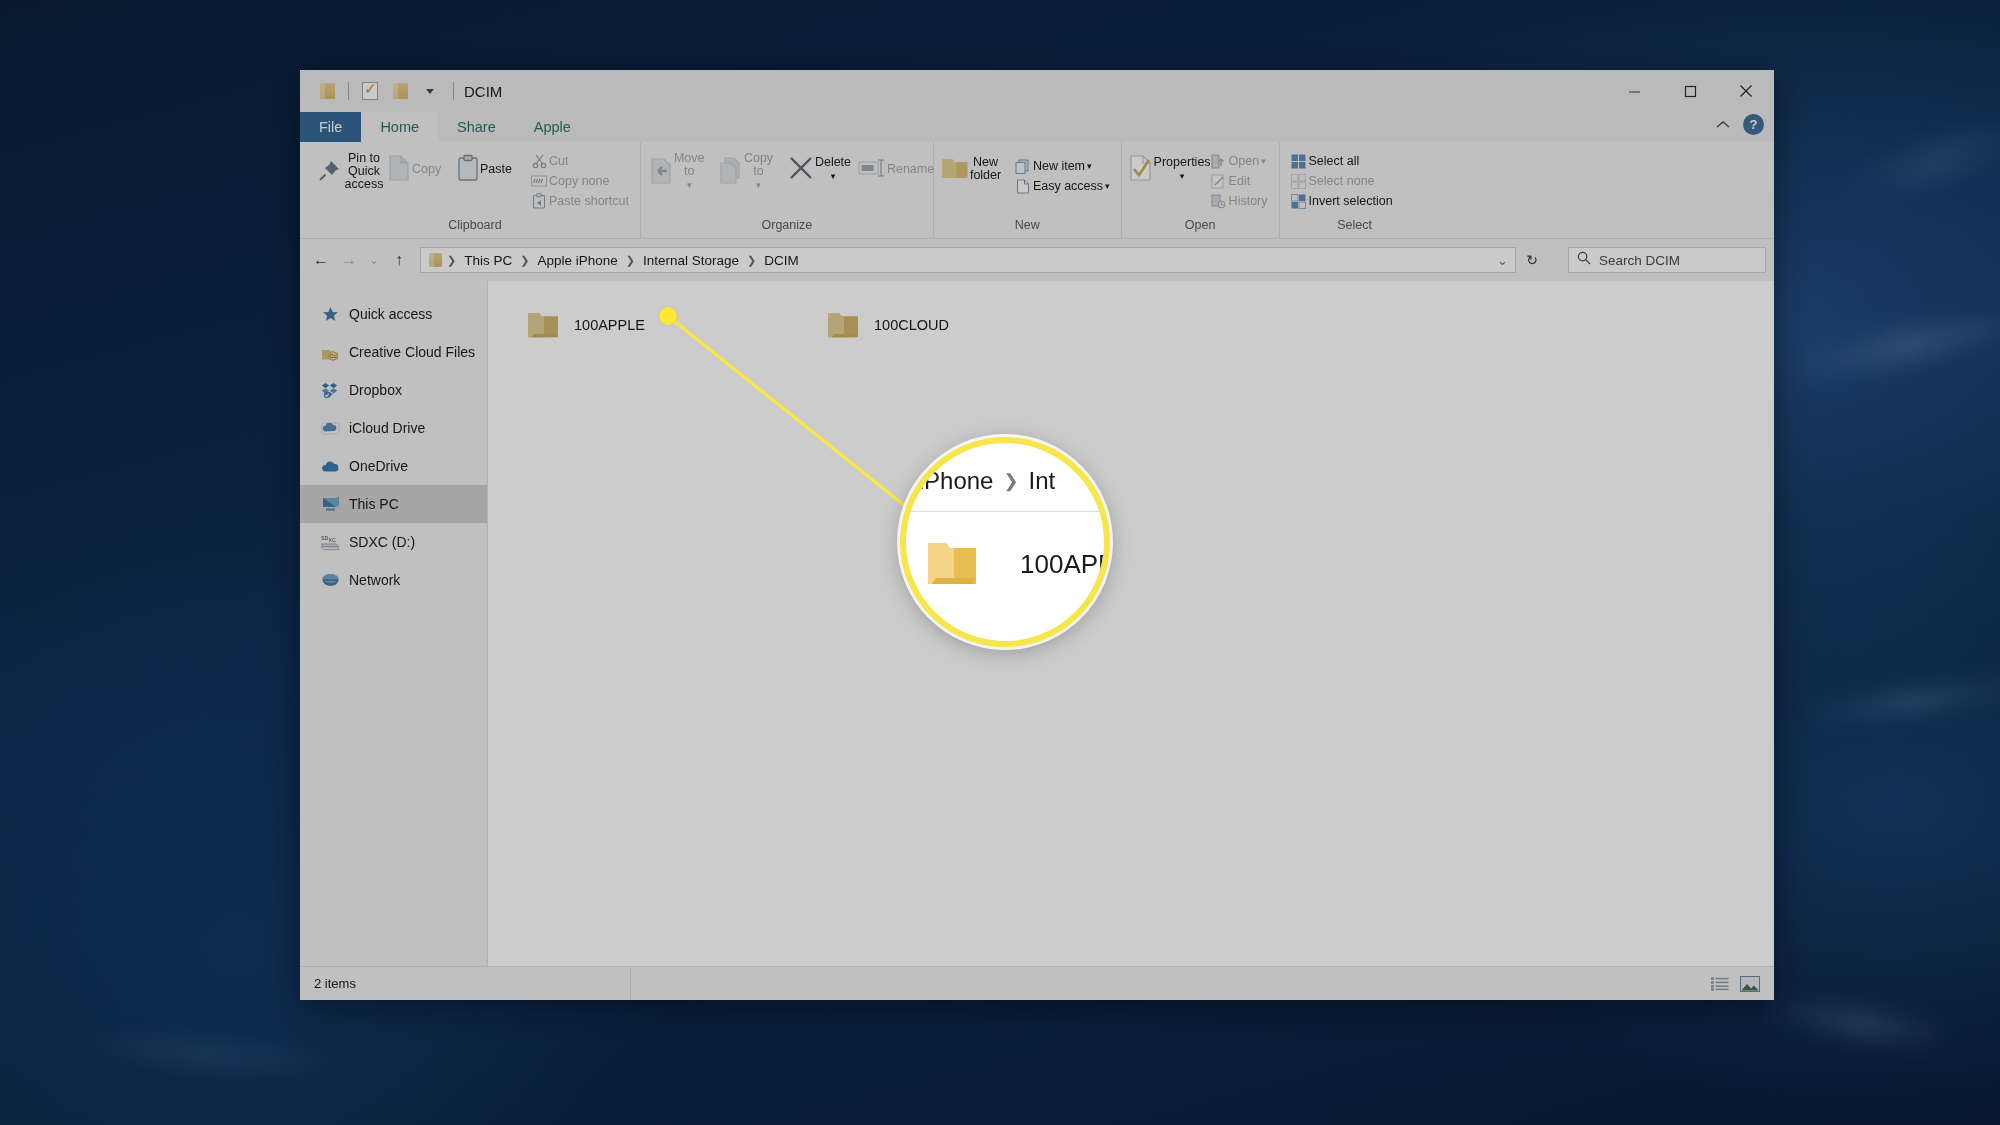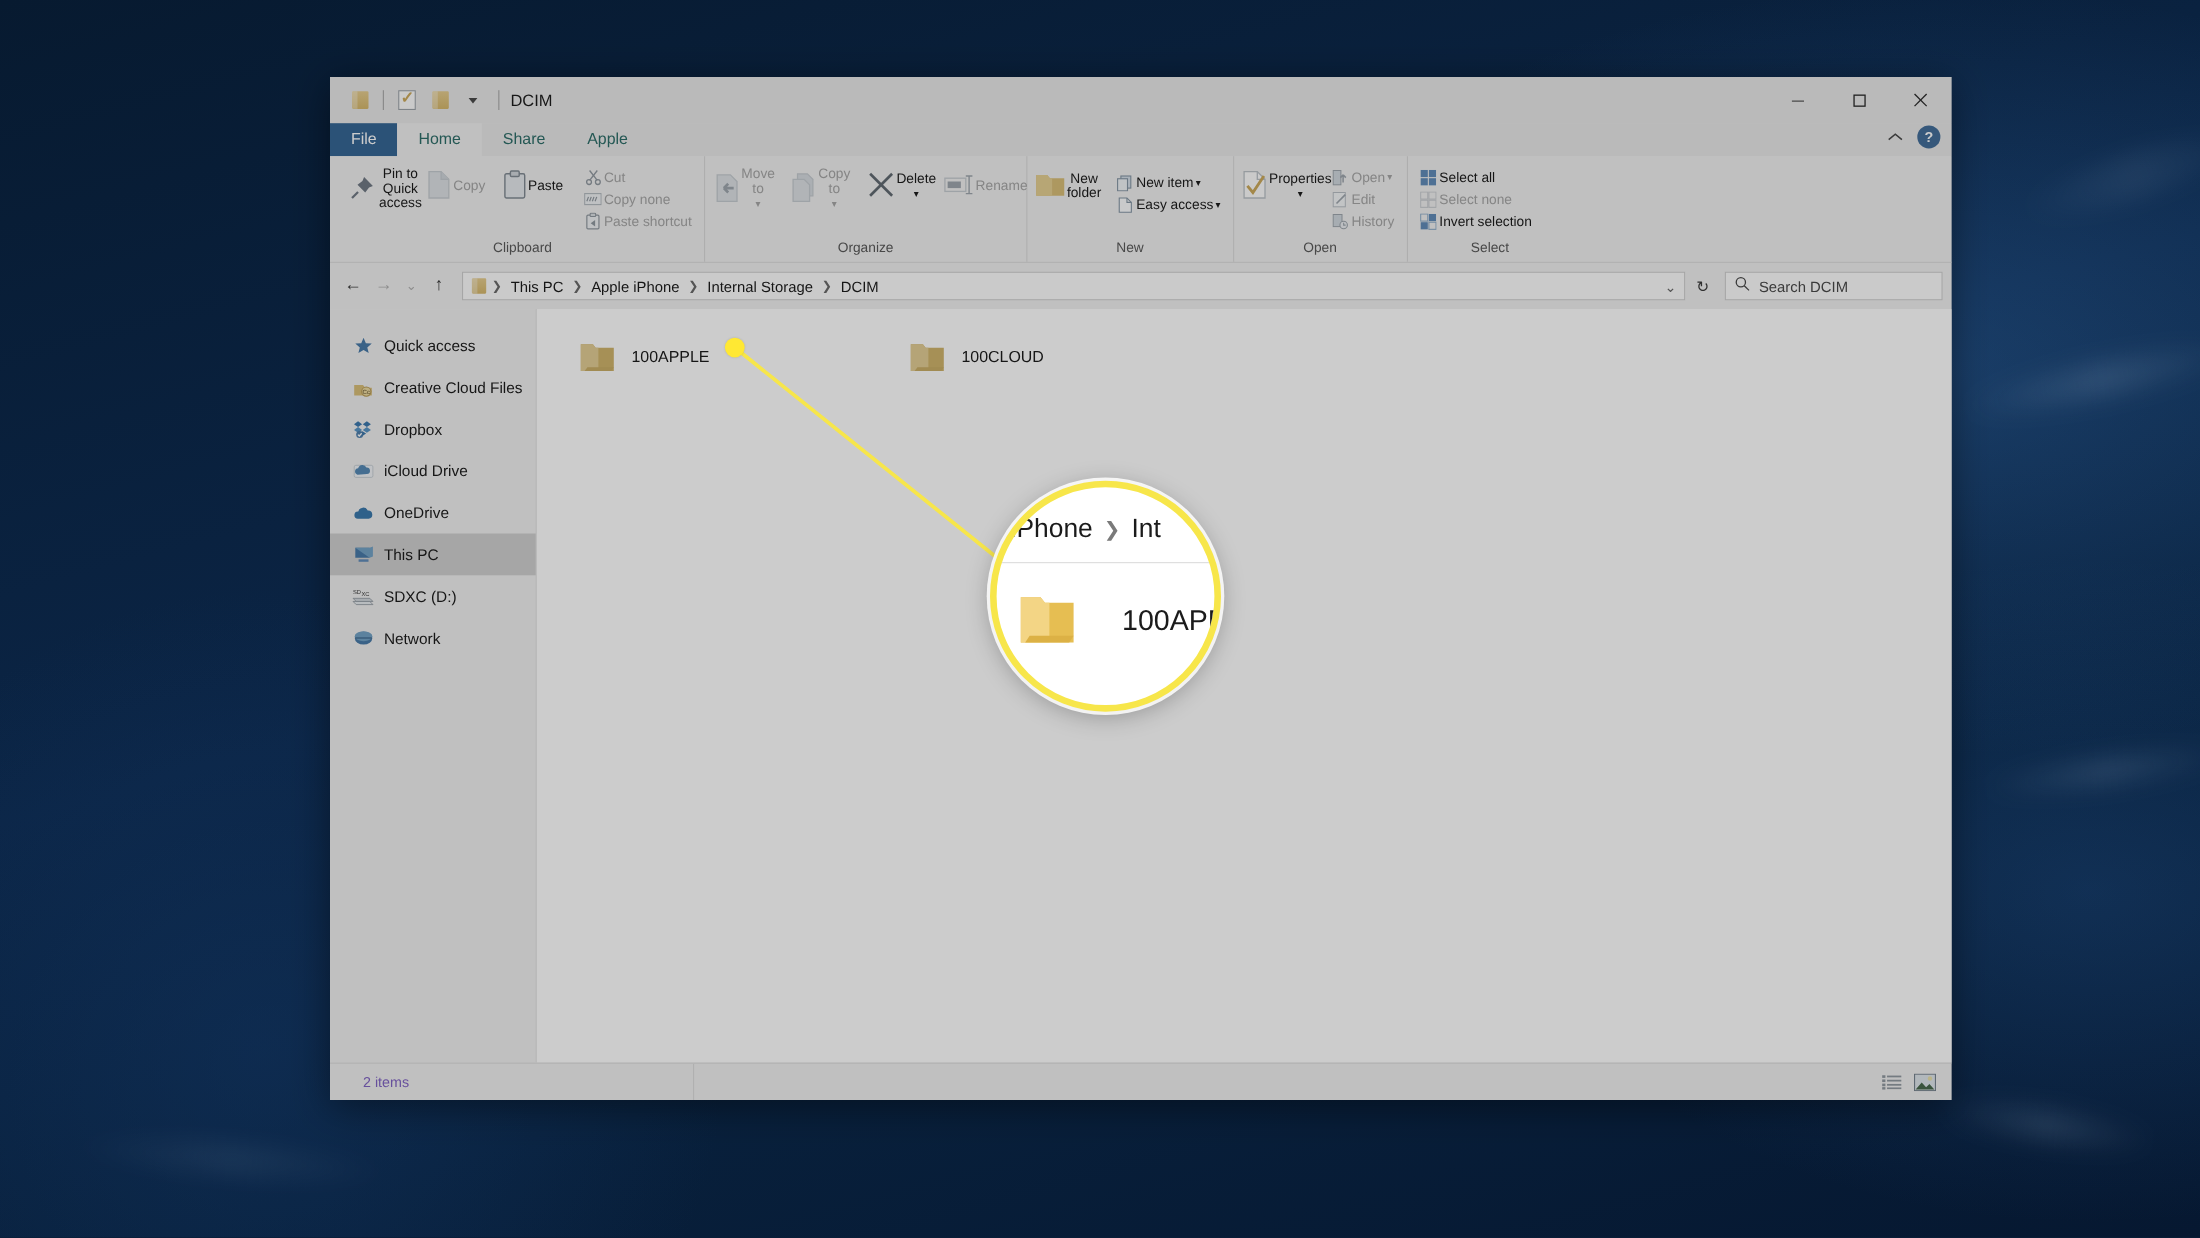--- a/index.html
+++ b/index.html
@@ -165,21 +165,21 @@
     overflow: hidden;
   }
   .crumb { font-size: 13.5px; color: #1b1b1b; padding: 0 5px; cursor: default; white-space: nowrap;}
   .crumb-sep { color: #6a6a6a; font-size: 11px; padding: 0 1px; }
   .refresh-btn, .hist-btn {
     width: 28px; height: 26px; display:flex; align-items:center; justify-content:center;
     font-size: 14px; color: #3b3b3b; cursor: default;
   }
   .searchbox {
     width: 198px; height: 26px; background: #fdfdfd; border: 1px solid #cfcfcf;
-    display: flex; align-items: center; gap: 8px; padding: 0 8px; margin-left: 4px;
+    display: flex; align-items: center; gap: 8px; padding: 0 8px; margin-left: 20px;
   }
   .searchbox .ph { font-size: 13.5px; color: #4a4a4a; }
 
   
   .wbody { flex: 1; display: flex; background: #fff; min-height: 0; }
   .navpane {
     width: 188px; background: #f0f0f0; border-right: 1px solid #e0e0e0;
     padding-top: 14px; flex: 0 0 188px;
   }
   .navitem {
@@ -196,21 +196,21 @@
     padding-left: 8px; cursor: default;
   }
   .file-icon { width: 34px; height: 30px; position: relative; }
   .file-label { font-size: 14.5px; color: #1b1b1b; }
 
   
   .statusbar {
     flex: 0 0 34px; background: #f0f0f0; border-top: 1px solid #dcdcdc;
     display: flex; align-items: center; padding: 0 14px; position: relative;
   }
-  .status-text { font-size: 13px; color: #8b5cf6; margin-left: 16px; }
+  .status-text { font-size: 13px; color: #0f172a; }
   .status-sep { position:absolute; left: 330px; top:0; width:1px; height:100%; background:#dcdcdc; }
   .viewbtns { position: absolute; right: 12px; display: flex; gap: 6px; align-items:center; }
   .viewbtn { width: 24px; height: 22px; display:flex; align-items:center; justify-content:center; cursor: default; }
 
   
   #callout-line {
     position: absolute; left: 0; top: 0; width: 2000px; height: 1125px;
     pointer-events: none;
   }
   #callout-dot {

